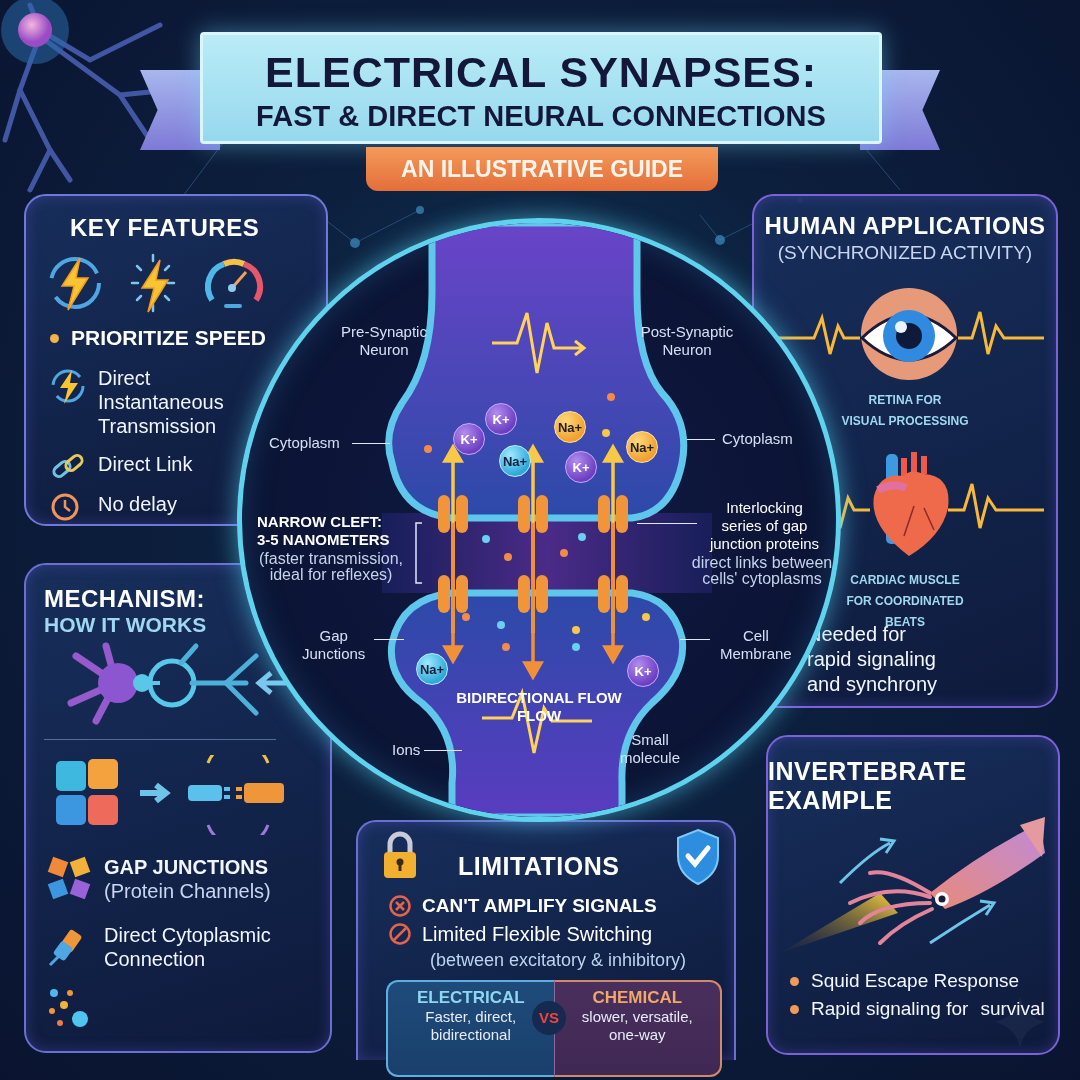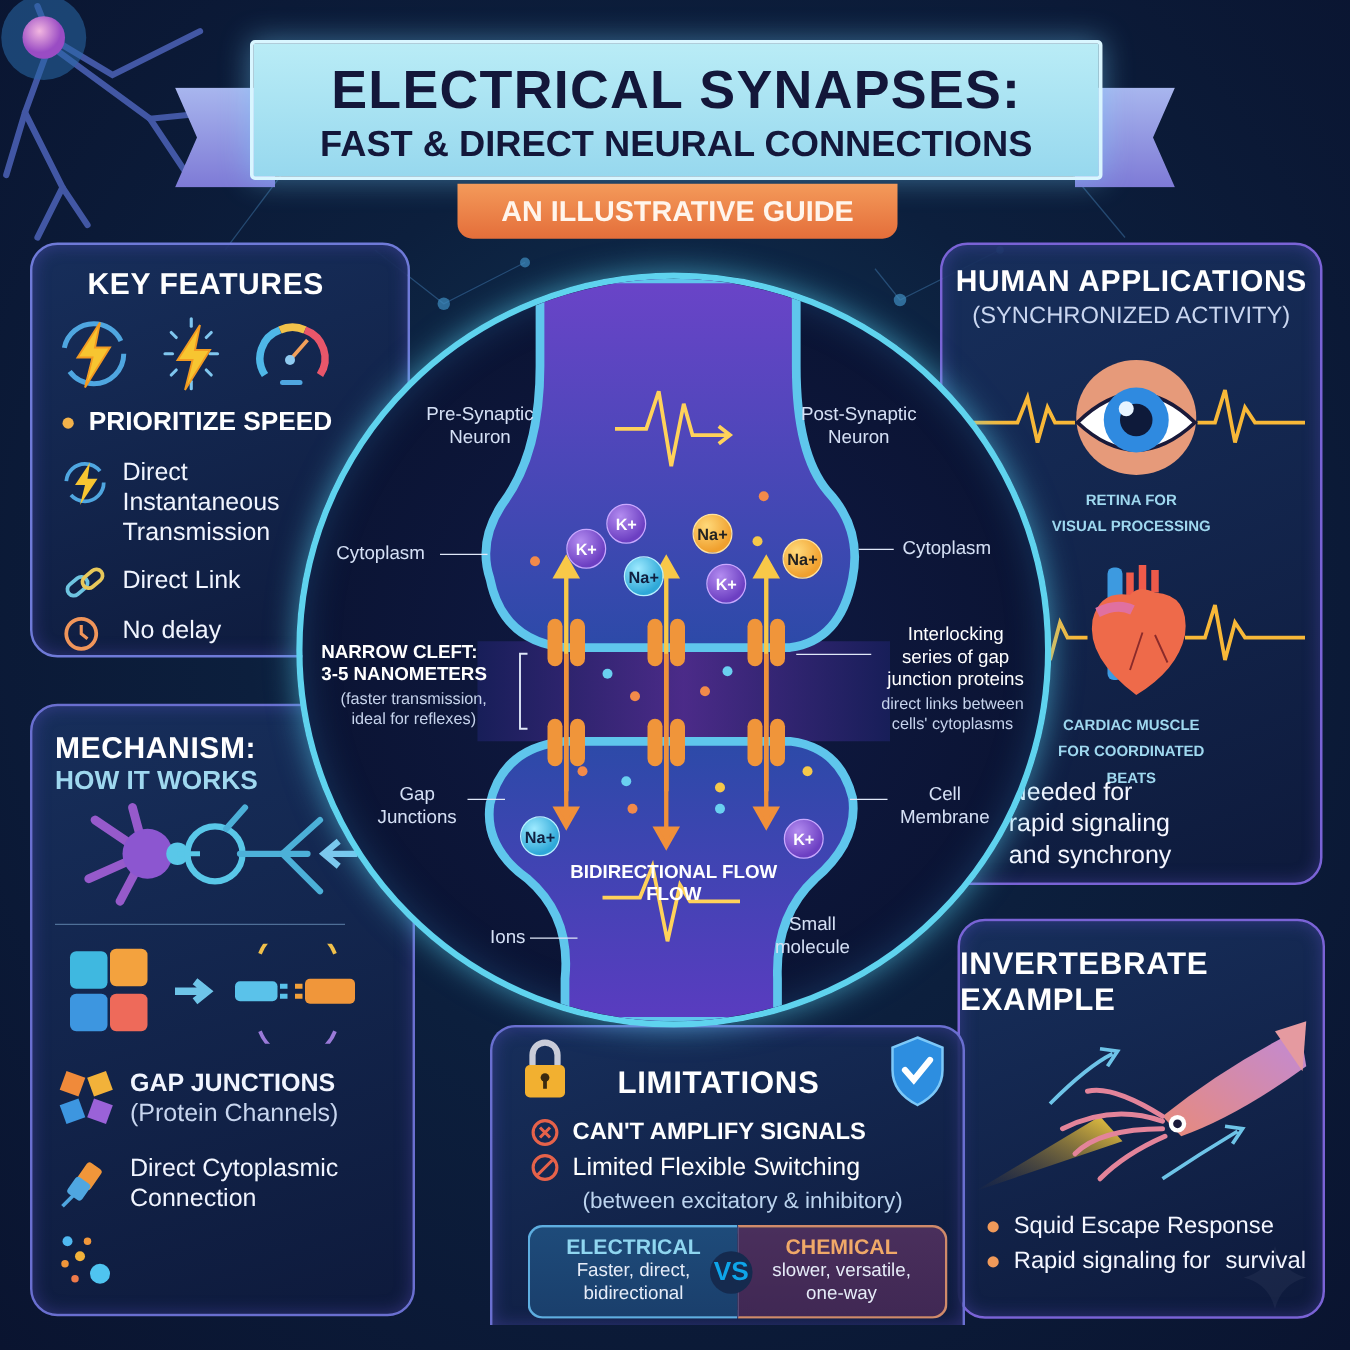--- a/index.html
+++ b/index.html
@@ -43,21 +43,21 @@
   .panel {
     position: absolute; border-radius: 22px;
     border: 2px solid #7a63d6;
     background: linear-gradient(160deg, rgba(24,48,94,0.92), rgba(14,26,60,0.92));
     box-shadow: 0 0 14px rgba(110,90,220,0.35) inset;
   }
   .panel-key { left: 24px; top: 194px; width: 304px; height: 332px; border-color: #6f7ad8; }
   .panel-mech { left: 24px; top: 563px; width: 308px; height: 490px; border-color: #6a6fd0; }
   .panel-human { left: 752px; top: 194px; width: 306px; height: 514px; border-color: #7a63d6; }
   .panel-invert { left: 766px; top: 735px; width: 294px; height: 320px; border-color: #7a63d6; }
-  .panel-limit { left: 356px; top: 820px; width: 380px; height: 240px; border-color: #6a6fd0; border-radius: 20px 20px 0 0; border-bottom: none; margin-left: 36px; }
+  .panel-limit { left: 356px; top: 820px; width: 380px; height: 240px; border-color: #6a6fd0; border-radius: 20px 20px 0 0; border-bottom: none; }
 
   .panel-title { font-weight: 700; color: #ffffff; font-size: 24px; letter-spacing: 0.5px; }
 
   
   .kf-title { position: absolute; left: 44px; top: 18px; }
   .kf-icons { position: absolute; left: 20px; top: 56px; display: flex; gap: 20px; }
   .kf-bullet { position: absolute; left: 24px; top: 130px; font-weight: 700; font-size: 21px; display: flex; align-items: center; gap: 12px; }
   .dot { width: 9px; height: 9px; border-radius: 50%; background: #f3b24a; display: inline-block; }
   .kf-item { position: absolute; left: 24px; display: flex; align-items: flex-start; gap: 12px; font-size: 20px; line-height: 24px; color: #f1f5ff; }
 
@@ -77,40 +77,40 @@
 
   
   .iv-title { position: absolute; left: 0; width: 100%; text-align: left; top: 20px; font-size: 25px; line-height: 29px; }
   .iv-bullets { position: absolute; left: 22px; top: 232px; font-size: 19px; line-height: 24px; color: #f4f6ff; }
   .iv-bullets div { display: flex; gap: 12px; align-items: flex-start; }
 
   
   .lim-title { position: absolute; left: 100px; top: 30px; font-size: 25px; }
   .lim-item { position: absolute; left: 30px; display: flex; align-items: center; gap: 10px; font-size: 19px; }
   .lim-note { position: absolute; left: 72px; top: 108px; font-size: 18px; color: #bcd4ef; }
-  .vs-box { position: absolute; left: 16px; top: 140px; width: 348px; height: 75px; display: flex; padding-left: 12px; }
+  .vs-box { position: absolute; left: 16px; top: 140px; width: 348px; height: 97px; display: flex; padding-left: 12px; }
   .vs-left { flex: 1; border: 2px solid #5eaee0; border-right: none; border-radius: 12px 0 0 12px; background: linear-gradient(180deg, #1e4b7a, #1a3f6c); text-align: center; padding-top: 6px; }
   .vs-right { flex: 1; border: 2px solid #d08a6a; border-left: 1px solid #8a6a9a; border-radius: 0 12px 12px 0; background: linear-gradient(180deg, #4a2f5c, #402854); text-align: center; padding-top: 6px; }
   .vs-head-e { color: #8fd6f0; font-weight: 700; font-size: 17px; }
   .vs-head-c { color: #f0a868; font-weight: 700; font-size: 17px; }
   .vs-desc { font-size: 15px; line-height: 18px; color: #e6ecf8; }
-  .vs-badge { position: absolute; left: 158px; top: 21px; width: 34px; height: 34px; border-radius: 50%; background: #152a4e; color: #0ea5e9; font-weight: 700; font-size: 21px; text-align: center; line-height: 34px; }
+  .vs-badge { position: absolute; left: 158px; top: 21px; width: 34px; height: 34px; border-radius: 50%; background: #152a4e; color: #ef4444; font-weight: 700; font-size: 15px; text-align: center; line-height: 34px; }
 
   
   .circle {
     position: absolute; left: 237px; top: 218px; width: 604px; height: 604px;
     border-radius: 50%;
     border: 5px solid #5fd3ee;
     background: radial-gradient(circle at 50% 50%, #101a44 0%, #0b1434 70%, #0a1230 100%);
     box-shadow: 0 0 24px rgba(90,210,240,0.6), inset 0 0 30px rgba(60,150,220,0.25);
     overflow: hidden;
   }
   .clabel { position: absolute; font-size: 15px; line-height: 18px; color: #d5e0f5; text-align: center; }
   .clabel-strong { position: absolute; font-size: 15px; line-height: 18px; font-weight: 700; color: #ffffff; }
-  .clabel-note { position: absolute; font-size: 13px; line-height: 16px; color: #c6d3ec; text-align: center; }
+  .clabel-note { position: absolute; font-size: 16px; line-height: 16px; color: #c6d3ec; text-align: center; }
   .ion { position: absolute; width: 32px; height: 32px; border-radius: 50%; font-weight: 700; font-size: 13px; text-align: center; line-height: 32px; }
   .ion.k { background: radial-gradient(circle at 35% 30%, #b38cf0, #6c3fc2 70%); color: #fff; border: 1px solid #c9a8ff; }
   .ion.na-o { background: radial-gradient(circle at 35% 30%, #ffd97a, #f0a02e 70%); color: #222; border: 1px solid #ffe3a0; }
   .ion.na-c { background: radial-gradient(circle at 35% 30%, #9eeaff, #2ea8d8 70%); color: #102040; border: 1px solid #b8f0ff; }
   .pdot { position: absolute; width: 8px; height: 8px; border-radius: 50%; }
   .leader { position: absolute; height: 1px; background: #e0e8f8; }
 </style>
 </head>
 <body>
 

